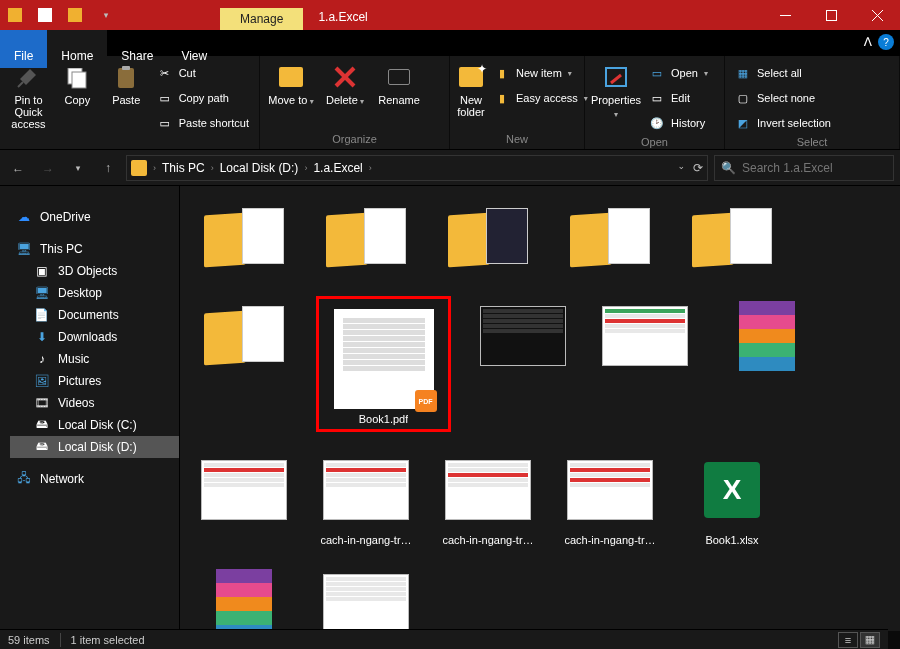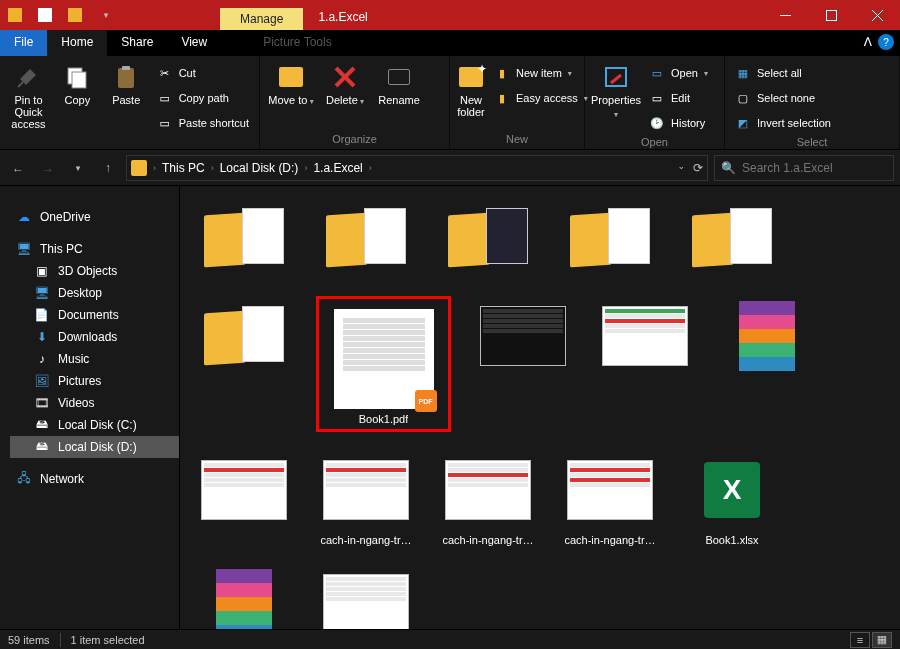--- a/index.html
+++ b/index.html
@@ -14,21 +14,21 @@
   .title-tabs { display: flex; align-items: flex-end; margin-left: 100px; }
   .title-tab { background: #f3e07a; color: #222; padding: 4px 20px; font-size: 12px; }
   .title-name { color: #fff; padding: 6px 15px; font-size: 12px; }
   .title-spacer { flex: 1; }
   .win-btns { display: flex; }
   .win-btn { width: 46px; height: 30px; display: flex; align-items: center; justify-content: center; color: #fff; }
   .win-btn svg { width: 11px; height: 11px; }
 
   
   .menutabs { height: 26px; background: #000; display: flex; align-items: stretch; position: relative; }
-  .menutab { padding: 5px 14px; color: #fff; font-size: 12px; }
+  .menutab { padding: 19px 14px; color: #fff; font-size: 12px; }
   .menutab.file { background: #1d6bc9; }
   .menutab.active { background: #191919; }
   .menutab.context { color: #555; }
   .menu-right { position: absolute; right: 6px; top: 4px; display: flex; align-items: center; gap: 6px; }
   .chev-up { color: #fff; font-size: 12px; }
   .help-q { width: 16px; height: 16px; border-radius: 50%; background: #0a7dd6; color: #fff; font-size: 10px; display: flex; align-items: center; justify-content: center; }
 
   
   .ribbon { height: 94px; background: #191919; display: flex; border-bottom: 1px solid #000; }
   .rgroup { display: flex; flex-direction: column; justify-content: space-between; padding: 2px 6px 0 6px; border-right: 1px solid #0b0b0b; }
@@ -79,21 +79,21 @@
   .rar-icon { width: 56px; height: 70px; display: flex; flex-direction: column; }
   .rar-icon div { flex: 1; }
   .rar-icon .p1 { background: #7b3fa0; }
   .rar-icon .p2 { background: #e64b8d; }
   .rar-icon .p3 { background: #f08a1d; }
   .rar-icon .p4 { background: #3bb273; }
   .rar-icon .p5 { background: #2e8bc0; }
   .label { color: #fff; font-size: 11px; text-align: center; max-width: 100px; white-space: nowrap; overflow: hidden; text-overflow: ellipsis; }
 
   
-  .statusbar { position: absolute; bottom: 0; left: 0; right: 0; height: 20px; background: #191919; border-top: 1px solid #000; display: flex; align-items: center; padding: 0 8px; color: #ccc; font-size: 11px; gap: 10px; }
+  .statusbar { position: absolute; bottom: 0; left: 0; right: 12px; height: 20px; background: #191919; border-top: 1px solid #000; display: flex; align-items: center; padding: 0 8px; color: #ccc; font-size: 11px; gap: 10px; }
   .statusbar .divv { width: 1px; height: 14px; background: #444; }
   .view-toggles { margin-left: auto; display: flex; gap: 2px; }
   .vt { width: 20px; height: 16px; border: 1px solid #555; display: flex; align-items: center; justify-content: center; }
   .vt.sel { background: #333; }
 </style>
 </head>
 <body>
 
 <div class="titlebar">
   <div class="title-icons">
@@ -132,21 +132,20 @@
       </div>
   </div>
 </div>
 
 <div class="menutabs">
   <div class="menutab file">File</div>
   <div class="menutab active">Home</div>
   <div class="menutab">Share</div>
   <div class="menutab">View</div>
   <div class="menutab" style="width:18px;"></div>
-  <div class="menutab context">Picture Tools</div>
   <div class="menu-right">
     <span class="chev-up">ᐱ</span>
     <span class="help-q">?</span>
   </div>
 </div>
 
 <div class="ribbon">
   <div class="rgroup" style="width:260px;">
     <div class="rgroup-body">
       <div class="bigbtn">

